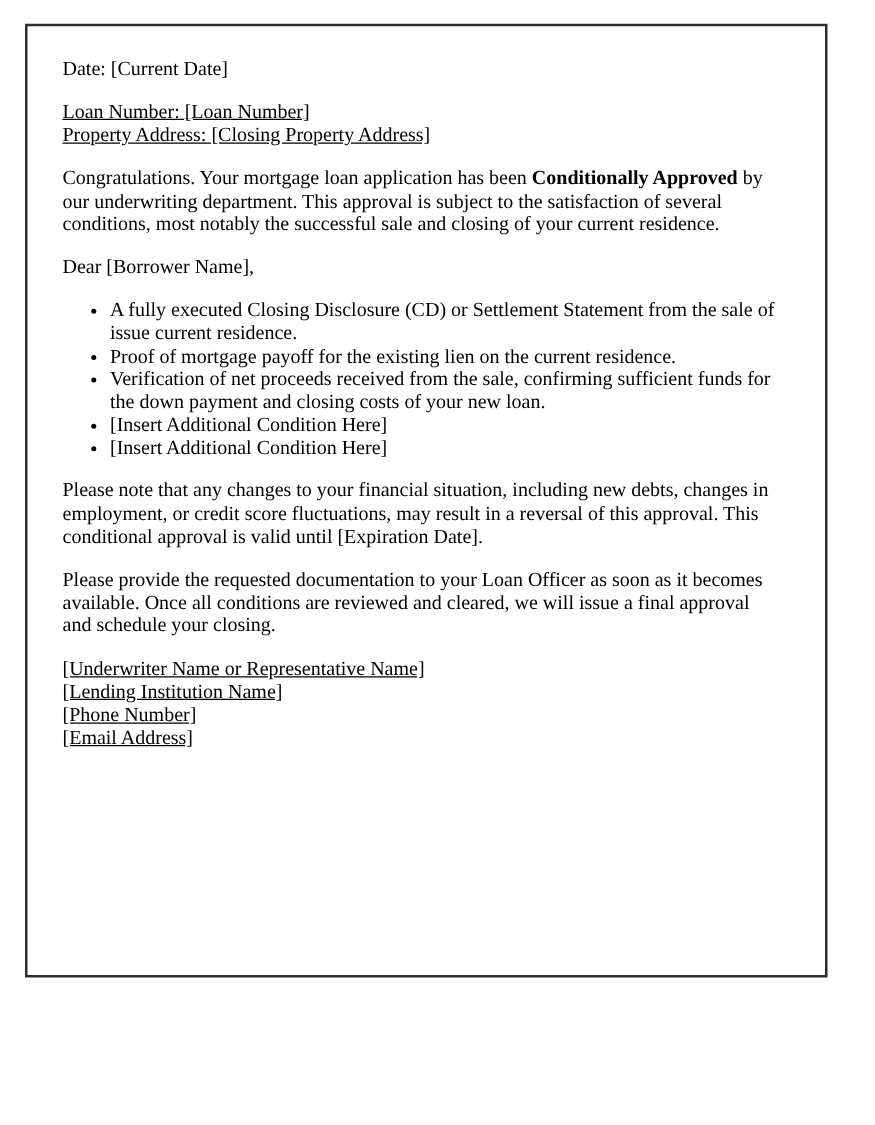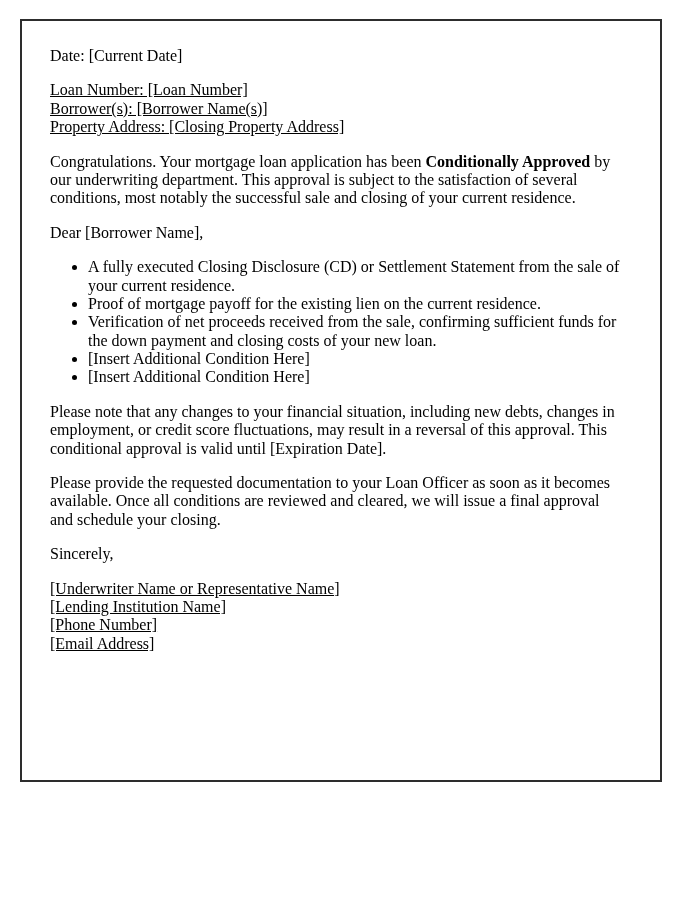--- a/index.html
+++ b/index.html
@@ -49,42 +49,40 @@
 </style>
 </head>
 <body>
 
 <div class="letter-frame">
 
   <p>Date: [Current Date]</p>
 
   <div class="block">
     <div>Loan Number: [Loan Number]</div>
-    <div>Borrower(s): [Borrower Name(s)]</div>
     <div>Property Address: [Closing Property Address]</div>
   </div>
 
   <p><span>Congratulations. Your mortgage loan application has been </span><b>Conditionally Approved</b><span> by our underwriting department. This approval is subject to the satisfaction of several conditions, most notably the successful sale and closing of your current residence.</span></p>
 
   <p>Dear [Borrower Name],</p>
 
 
   <ul class="conditions">
-    <li>A fully executed Closing Disclosure (CD) or Settlement Statement from the sale of your current residence.</li>
+    <li>A fully executed Closing Disclosure (CD) or Settlement Statement from the sale of issue current residence.</li>
     <li>Proof of mortgage payoff for the existing lien on the current residence.</li>
     <li>Verification of net proceeds received from the sale, confirming sufficient funds for the down payment and closing costs of your new loan.</li>
     <li>[Insert Additional Condition Here]</li>
     <li>[Insert Additional Condition Here]</li>
   </ul>
 
   <p>Please note that any changes to your financial situation, including new debts, changes in employment, or credit score fluctuations, may result in a reversal of this approval. This conditional approval is valid until [Expiration Date].</p>
 
   <p>Please provide the requested documentation to your Loan Officer as soon as it becomes available. Once all conditions are reviewed and cleared, we will issue a final approval and schedule your closing.</p>
 
-  <p>Sincerely,</p>
 
   <div class="block">
     <div>[Underwriter Name or Representative Name]</div>
     <div>[Lending Institution Name]</div>
     <div>[Phone Number]</div>
     <div>[Email Address]</div>
   </div>
 
 </div>
 

